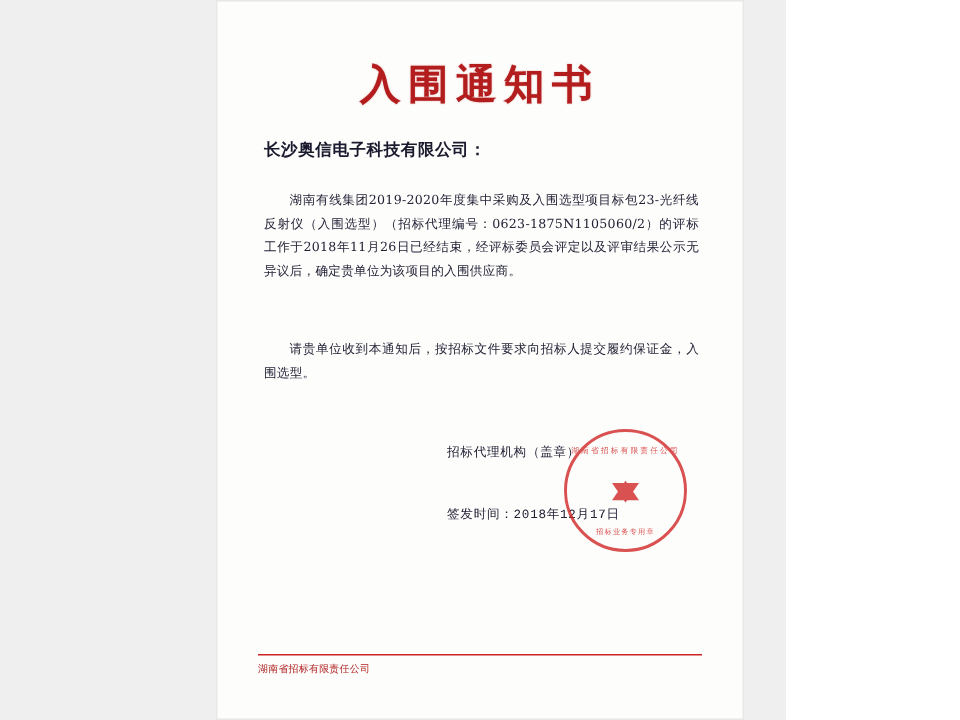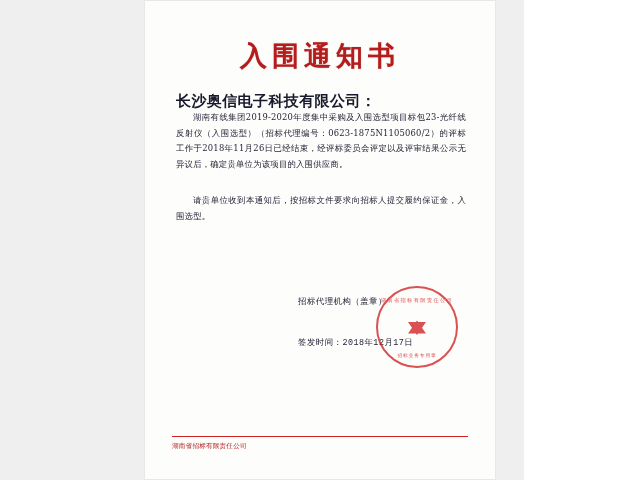--- a/index.html
+++ b/index.html
@@ -50,41 +50,41 @@
     color: #b31d1d;
     font-family: "DejaVu Serif", serif;
     font-weight: 700;
     text-shadow: 0 0 1px rgba(179,29,29,0.5);
   }
 
   .addressee {
     position: absolute;
     top: 92px;
     left: 32px;
-    font-size: 15px;
+    font-size: 11px;
     font-weight: 700;
     color: #1a1a2e;
     letter-spacing: 0.4px;
     font-family: "DejaVu Serif", serif;
   }
 
   .body-text {
     position: absolute;
     left: 32px;
     top: 110px;
     width: 290px;
     font-size: 8.4px;
     line-height: 15.5px;
     color: #232338;
     font-family: "DejaVu Serif", serif;
     letter-spacing: 0.2px;
     text-align: justify;
   }
   .body-text p {
-    margin: 0 0 3px 0;
+    margin: 16px 0 3px 0;
     text-indent: 17px;
   }
   .spacer { height: 9px; }
 
   .closing {
     position: absolute;
     left: 32px;
     top: 240px;
     font-size: 8.6px;
     color: #232338;

